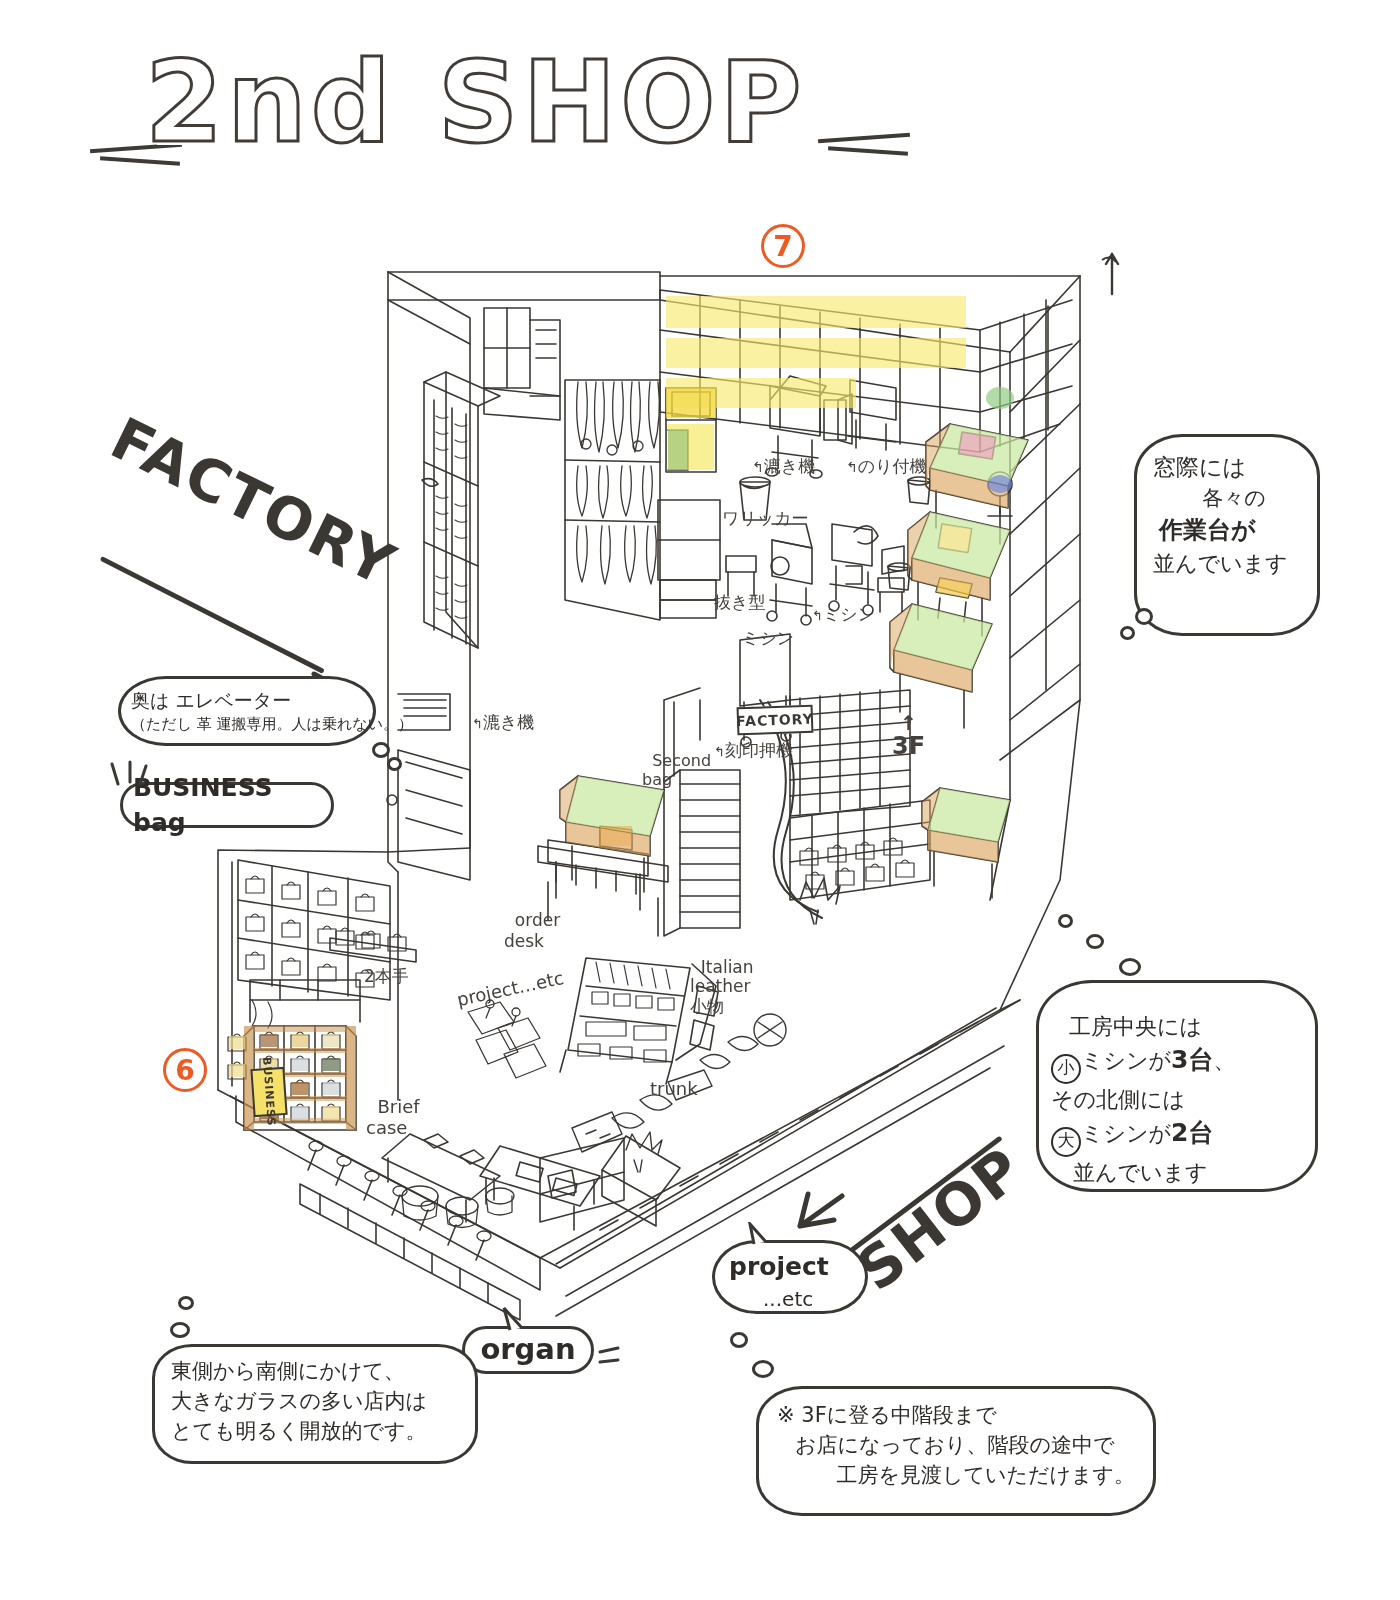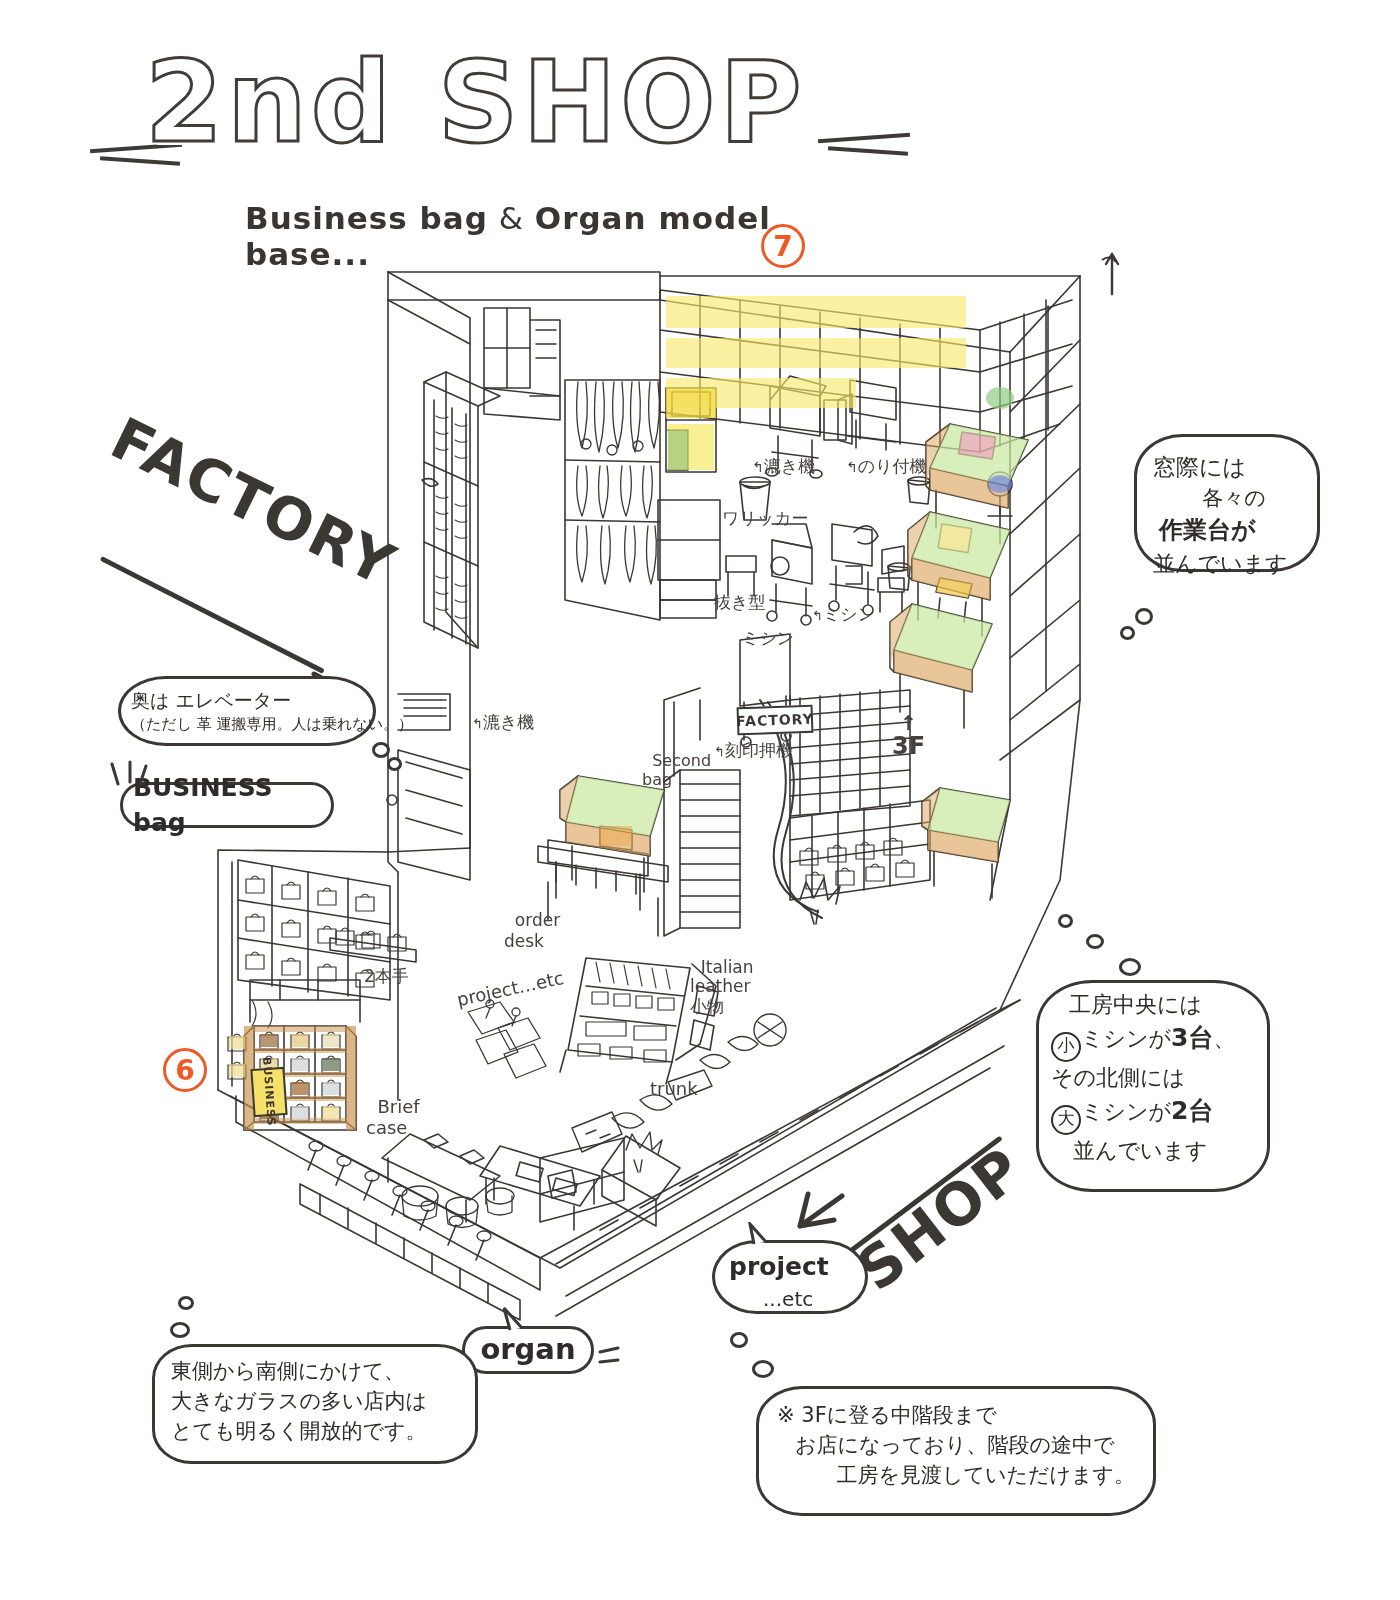--- a/index.html
+++ b/index.html
@@ -85,25 +85,20 @@
 </style>
 </head>
 <body>
 
 <div class="abs" id="title-block">
   <div class="title-dash dash-l1"></div>
   <div class="title-dash dash-l2"></div>
   <div class="title-main">2nd SHOP</div>
   <div class="title-dash dash-r1"></div>
   <div class="title-dash dash-r2"></div>
-  <div class="title-sub">
-    <b>Business bag</b>
-    <span>&amp;</span>
-    <b>Organ model base...</b>
-  </div>
 </div>
 
 <div class="abs" id="plan">
 <svg width="1400" height="1600" viewBox="0 0 1400 1600" xmlns="http://www.w3.org/2000/svg">
   <defs>
     <g id="bagGlyph">
       <rect x="0" y="3" width="18" height="14" fill="none" stroke="#3b3733" stroke-width="1.2"></rect>
       <path d="M5 3 Q9 -3 13 3" fill="none" stroke="#3b3733" stroke-width="1.2"></path>
     </g>
   </defs>
@@ -600,30 +595,30 @@
 <div class="tail-dot" style="left:372px;top:742px;width:12px;height:10px;"></div>
 <div class="tail-dot" style="left:387px;top:757px;width:9px;height:8px;"></div>
 
 <div class="bubble" style="left:120px;top:782px;width:214px;height:46px;padding:6px 10px;display:flex;align-items:center;justify-content:center;border-radius:34px;">
   <span style="font-size:25px;font-weight:bold;">BUSINESS bag</span>
 </div>
 <svg class="abs" style="left:104px;top:756px;" width="46" height="40">
   <path d="M14 28 L8 8 M26 26 L26 6 M36 28 L42 10" stroke="#3b3733" stroke-width="3" fill="none" stroke-linecap="round"></path>
 </svg>
 
-<div class="bubble" style="left:1134px;top:434px;width:186px;height:138px;padding:14px 16px;border-radius:48px/42px;">
+<div class="bubble" style="left:1134px;top:434px;width:186px;height:202px;padding:14px 16px;border-radius:48px/42px;">
   <span class="ln" style="font-size:23px;">窓際には</span>
   <span class="ln" style="font-size:21px;padding-left:14px;text-align:center;">各々の</span>
   <span class="ln" style="font-size:24px;font-weight:bold;padding-left:6px;">作業台が</span>
   <span class="ln" style="font-size:22px;">並んでいます</span>
 </div>
 <div class="tail-dot" style="left:1135px;top:608px;width:12px;height:11px;"></div>
 <div class="tail-dot" style="left:1120px;top:626px;width:9px;height:8px;"></div>
 
-<div class="bubble" style="left:1036px;top:980px;width:234px;height:212px;padding:6px 12px;border-radius:56px/46px;">
+<div class="bubble" style="left:1036px;top:980px;width:282px;height:212px;padding:28px 12px;border-radius:56px/46px;">
   <span class="ln" style="font-size:22px;padding-left:18px;">工房中央には</span>
   <span class="ln" style="font-size:22px;">
     <span style="display:inline-block;border:2px solid #2f2b28;border-radius:50%;width:26px;height:26px;line-height:23px;text-align:center;font-size:17px;vertical-align:-5px;">小</span><span>ミシンが</span><b style="font-size:25px;">3台</b><span>、</span>
   </span>
   <span class="ln" style="font-size:22px;">その北側には</span>
   <span class="ln" style="font-size:22px;">
     <span style="display:inline-block;border:2px solid #2f2b28;border-radius:50%;width:26px;height:26px;line-height:23px;text-align:center;font-size:17px;vertical-align:-5px;">大</span><span>ミシンが</span><b style="font-size:25px;">2台</b>
   </span>
   <span class="ln" style="font-size:22px;padding-left:22px;">並んでいます</span>
 </div>

